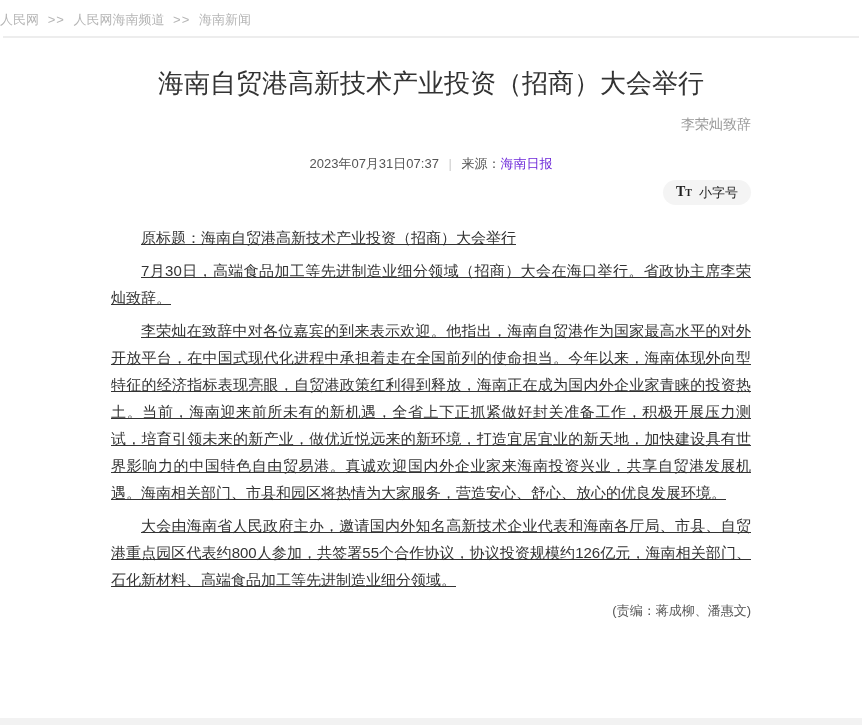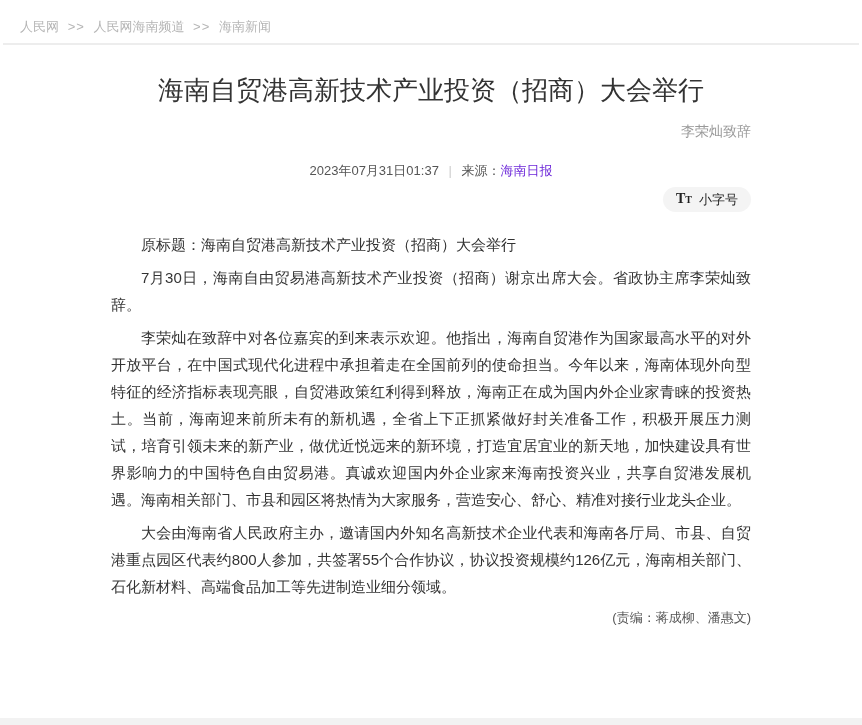--- a/index.html
+++ b/index.html
@@ -7,24 +7,23 @@
   body {
     width: 862px;
     height: 725px;
     background: #ffffff;
     font-family: "Liberation Sans", sans-serif;
     color: #333333;
     position: relative;
     overflow: hidden;
   }
   .breadcrumb {
-    padding: 11px 8px 7px 20px;
+    padding: 11px 8px 7px 0;
     font-size: 13px;
     color: #b5b5b5;
-    margin-top: 7px;
   }
   .breadcrumb a {
     color: #b5b5b5;
     text-decoration: none;
     cursor: pointer;
   }
   .breadcrumb .sep {
     margin: 0 5px;
     color: #b5b5b5;
     letter-spacing: 1px;
@@ -82,21 +81,21 @@
     padding: 4px 13px;
     font-size: 13px;
     color: #222222;
     cursor: pointer;
     font-family: inherit;
     line-height: 1;
   }
   .t-icon { display: inline-flex; align-items: baseline; }
   .t-big { font-size: 14px; font-weight: bold; font-family: "Liberation Serif", serif; }
   .t-small { font-size: 10px; font-weight: bold; font-family: "Liberation Serif", serif; }
-  .article-body { margin-top: 19px; }
+  .article-body { margin-top: 19px; text-decoration: underline; }
   .article-body p {
     margin: 0 0 6px 0;
     font-size: 15px;
     line-height: 27px;
     text-indent: 2em;
     color: #333333;
     text-align: justify;
   }
   .editors {
     text-align: right;
@@ -128,39 +127,39 @@
 
   <div class="divider"></div>
 
   <div class="content">
 
     <h1 class="title">海南自贸港高新技术产业投资（招商）大会举行</h1>
 
     <div class="subtitle">李荣灿致辞</div>
 
     <div class="dateline">
-      <span>2023年07月31日01:37</span>
+      <span>2023年07月31日07:37</span>
       <span class="pipe">|</span>
       <span>来源：</span><a>海南日报</a>
     </div>
 
     <div class="toolbar">
       <button class="font-size-pill">
         <span class="t-icon">
             <span class="t-big">T</span>
             <span class="t-small">T</span>
           </span>
         <span>小字号</span>
       </button>
     </div>
 
     <div class="article-body">
       <p>原标题：海南自贸港高新技术产业投资（招商）大会举行</p>
-      <p>7月30日，海南自由贸易港高新技术产业投资（招商）谢京出席大会。省政协主席李荣灿致辞。</p>
-      <p>李荣灿在致辞中对各位嘉宾的到来表示欢迎。他指出，海南自贸港作为国家最高水平的对外开放平台，在中国式现代化进程中承担着走在全国前列的使命担当。今年以来，海南体现外向型特征的经济指标表现亮眼，自贸港政策红利得到释放，海南正在成为国内外企业家青睐的投资热土。当前，海南迎来前所未有的新机遇，全省上下正抓紧做好封关准备工作，积极开展压力测试，培育引领未来的新产业，做优近悦远来的新环境，打造宜居宜业的新天地，加快建设具有世界影响力的中国特色自由贸易港。真诚欢迎国内外企业家来海南投资兴业，共享自贸港发展机遇。海南相关部门、市县和园区将热情为大家服务，营造安心、舒心、精准对接行业龙头企业。</p>
+      <p>7月30日，高端食品加工等先进制造业细分领域（招商）大会在海口举行。省政协主席李荣灿致辞。</p>
+      <p>李荣灿在致辞中对各位嘉宾的到来表示欢迎。他指出，海南自贸港作为国家最高水平的对外开放平台，在中国式现代化进程中承担着走在全国前列的使命担当。今年以来，海南体现外向型特征的经济指标表现亮眼，自贸港政策红利得到释放，海南正在成为国内外企业家青睐的投资热土。当前，海南迎来前所未有的新机遇，全省上下正抓紧做好封关准备工作，积极开展压力测试，培育引领未来的新产业，做优近悦远来的新环境，打造宜居宜业的新天地，加快建设具有世界影响力的中国特色自由贸易港。真诚欢迎国内外企业家来海南投资兴业，共享自贸港发展机遇。海南相关部门、市县和园区将热情为大家服务，营造安心、舒心、放心的优良发展环境。</p>
       <p>大会由海南省人民政府主办，邀请国内外知名高新技术企业代表和海南各厅局、市县、自贸港重点园区代表约800人参加，共签署55个合作协议，协议投资规模约126亿元，海南相关部门、石化新材料、高端食品加工等先进制造业细分领域。</p>
     </div>
 
     <div class="editors">(责编：蒋成柳、潘惠文)</div>
 
   </div>
 
   <div class="bottom-strip"></div>
 
 </div>

